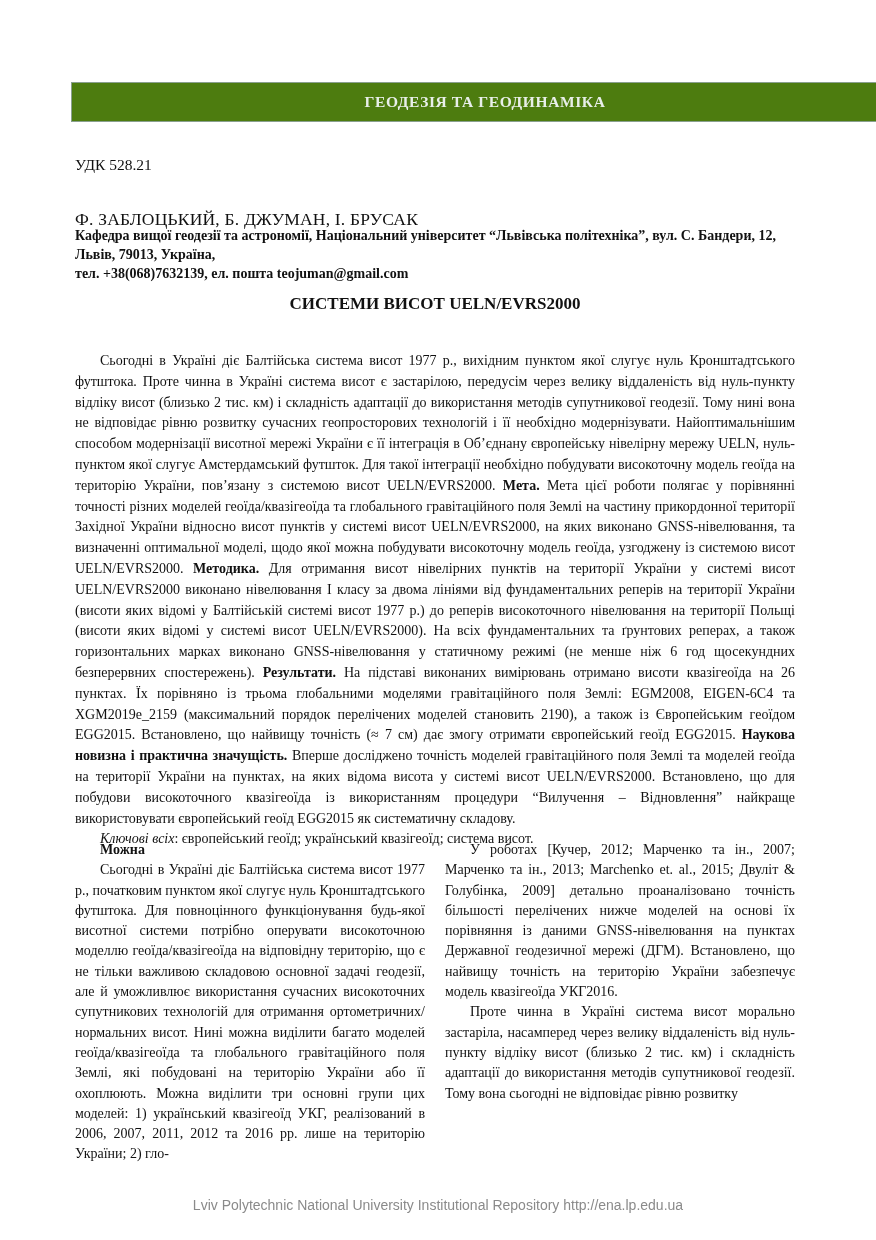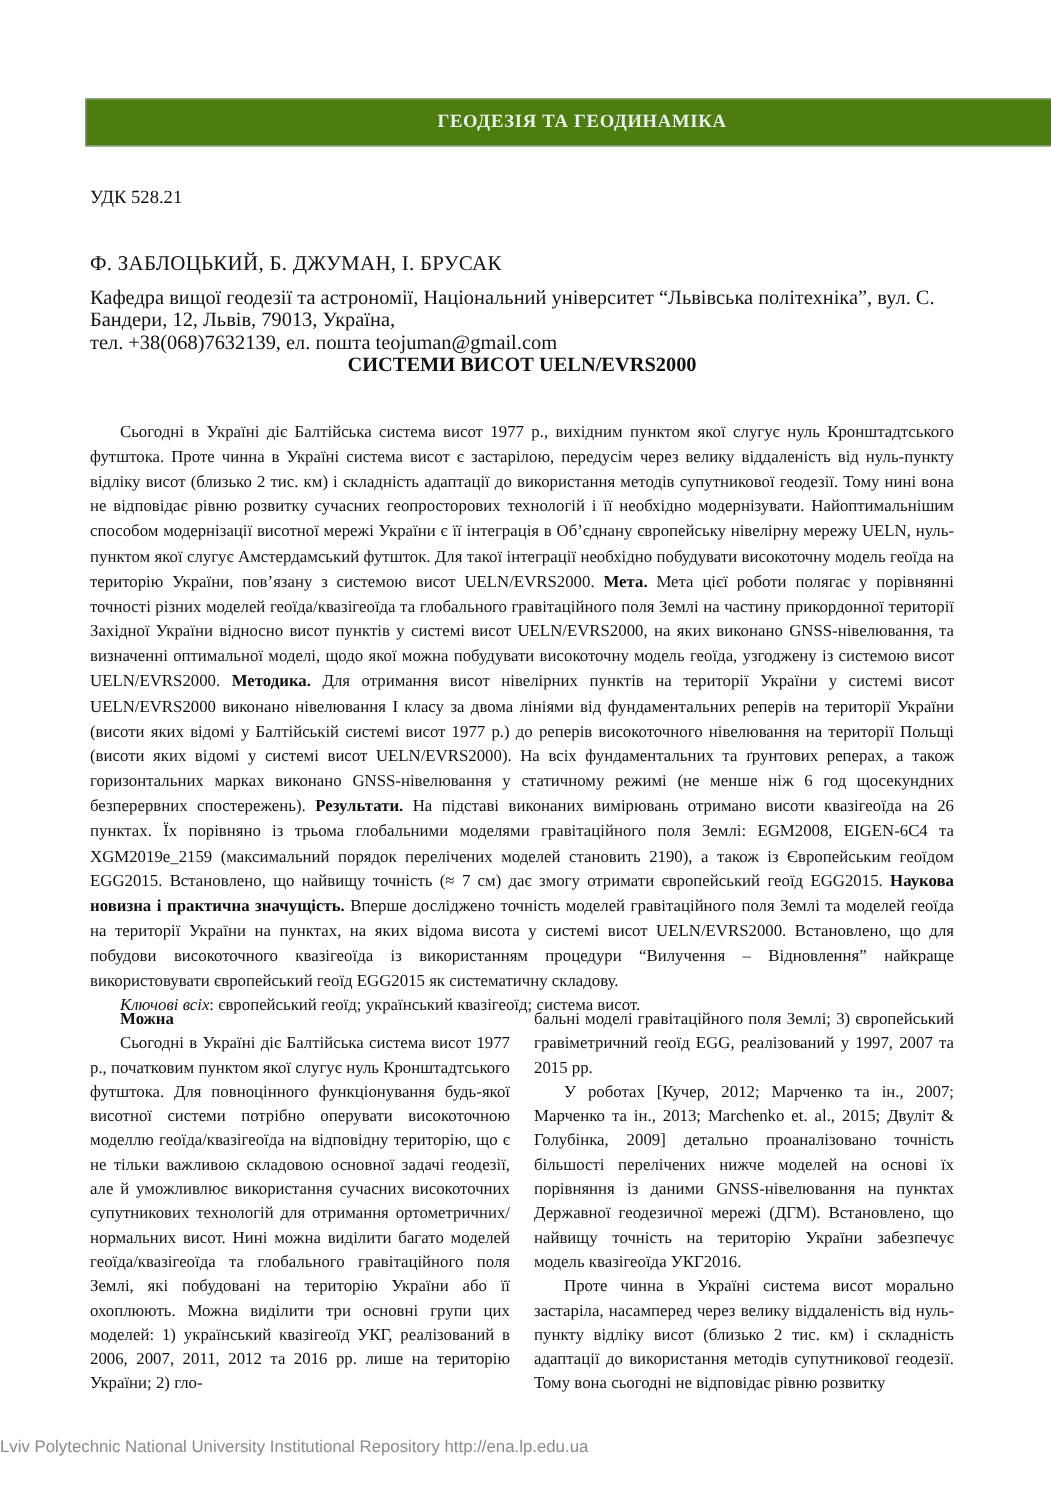--- a/index.html
+++ b/index.html
@@ -4,33 +4,33 @@
 <style>
   html, body { margin:0; padding:0; background:#ffffff; }
   body { width:876px; height:1240px; position:relative; overflow:hidden;
          font-family:"Liberation Serif", serif; color:#111; }
   .header-bar { position:absolute; left:71px; top:82px; width:828px; height:40px;
                 background:#4d7c0f; border:1px solid #8aa08f; box-sizing:border-box;
                 display:flex; align-items:center; justify-content:center; }
   .header-bar span { color:#e8efe9; font-weight:bold; font-size:15.5px; letter-spacing:0.6px; }
   .udk { position:absolute; left:75px; top:156px; font-size:15.5px; }
   .authors { position:absolute; left:75px; top:209px; font-size:17.5px; letter-spacing:0.2px; }
-  .affil { position:absolute; left:75px; top:238px; width:725px; font-size:17px; line-height:19px; }
+  .affil { position:absolute; left:75px; top:226px; width:725px; font-size:14px; line-height:19px;font-weight:bold; }
   .title { position:absolute; left:75px; top:292px; width:720px; text-align:center;
            font-weight:bold; font-size:17px; line-height:23px; }
   .abstract { position:absolute; left:75px; top:351px; width:720px; font-size:14px;
               line-height:20.8px; text-align:justify; }
   .abstract p { margin:0; text-indent:25px; }
   .abstract .kw { margin:0; text-indent:25px; }
   .col { position:absolute; top:840px; width:350px; font-size:14px; line-height:20.3px; text-align:justify; }
   .col p { margin:0; text-indent:25px; }
   .col-left { left:75px; }
   .col-right { left:445px; }
   .section-h { font-weight:bold; text-indent:25px; margin:0; }
-  .footer { position:absolute; left:0; width:876px; top:1197px; text-align:left;
+  .footer { position:absolute; left:0; width:876px; top:1197px; text-align:center;
             font-family:"Liberation Sans", sans-serif; font-size:14px; color:#8a8a8a; }
   b { font-weight:bold; }
 </style>
 </head>
 <body>
 
 <div class="header-bar">
   <span>ГЕОДЕЗІЯ ТА ГЕОДИНАМІКА</span>
 </div>
 
@@ -51,18 +51,17 @@
   <p><span>Сьогодні в Україні діє Балтійська система висот 1977 р., вихідним пунктом якої слугує нуль Кронштадтського футштока. Проте чинна в Україні система висот є застарілою, передусім через велику віддаленість від нуль-пункту відліку висот (близько 2 тис. км) і складність адаптації до використання методів супутникової геодезії. Тому нині вона не відповідає рівню розвитку сучасних геопросторових технологій і її необхідно модернізувати. Найоптимальнішим способом модернізації висотної мережі України є її інтеграція в Об’єднану європейську нівелірну мережу UELN, нуль-пунктом якої слугує Амстердамський футшток. Для такої інтеграції необхідно побудувати високоточну модель геоїда на територію України, пов’язану з системою висот UELN/EVRS2000. </span><b>Мета.</b><span>  Мета цієї роботи полягає у порівнянні точності різних моделей геоїда/квазігеоїда та глобального гравітаційного поля Землі на частину прикордонної території Західної України відносно висот пунктів у системі висот UELN/EVRS2000, на яких виконано GNSS-нівелювання, та визначенні оптимальної моделі, щодо якої можна побудувати високоточну модель геоїда, узгоджену із системою висот UELN/EVRS2000. </span><b>Методика.</b><span> Для отримання висот нівелірних пунктів на території України у системі висот UELN/EVRS2000 виконано нівелювання І класу за двома лініями від фундаментальних реперів на території України (висоти яких відомі у Балтійській системі висот 1977 р.) до реперів високоточного нівелювання на території Польщі (висоти яких відомі у системі висот UELN/EVRS2000). На всіх фундаментальних та ґрунтових реперах, а також горизонтальних марках виконано GNSS-нівелювання у статичному режимі (не менше ніж 6 год щосекундних безперервних спостережень). </span><b>Результати.</b><span> На підставі виконаних вимірювань отримано висоти квазігеоїда на 26 пунктах. Їх порівняно із трьома глобальними моделями гравітаційного поля Землі: EGM2008, EIGEN-6C4 та XGM2019e_2159 (максимальний порядок перелічених моделей становить 2190), а також із Європейським геоїдом EGG2015. Встановлено, що найвищу точність (≈ 7 см) дає змогу отримати європейський геоїд EGG2015. </span><b>Наукова новизна і практична значущість.</b><span> Вперше досліджено точність моделей гравітаційного поля Землі та моделей геоїда на території України на пунктах, на яких відома висота у системі висот UELN/EVRS2000. Встановлено, що для побудови високоточного квазігеоїда із використанням процедури “Вилучення – Відновлення” найкраще використовувати європейський геоїд EGG2015 як систематичну складову.</span></p>
   <p class="kw"><i>Ключові всіх</i><span>: європейський геоїд; український квазігеоїд; система висот.</span></p>
 </div>
 
 <div class="col col-left">
   <p class="section-h">Можна</p>
   <p>Сьогодні в Україні діє Балтійська система висот 1977 р., початковим пунктом якої слугує нуль Кронштадтського футштока. Для повноцінного функціонування будь-якої висотної системи потрібно оперувати високоточною моделлю геоїда/квазігеоїда на відповідну територію, що є не тільки важливою складовою основної задачі геодезії, але й уможливлює використання сучасних високоточних супутникових технологій для отримання ортометричних/нормальних висот. Нині можна виділити багато моделей геоїда/квазігеоїда та глобального гравітаційного поля Землі, які побудовані на територію України або її охоплюють. Можна виділити три основні групи цих моделей: 1) український квазігеоїд УКГ, реалізований в 2006, 2007, 2011, 2012 та 2016 рр. лише на територію України; 2) гло-</p>
 </div>
 
 <div class="col col-right">
-  <p style="text-indent:0">бальні моделі гравітаційного поля Землі; 3) європейський гравіметричний геоїд EGG, реалізований у 1997, 2007 та 2015 рр.</p>
   <p>У роботах [Кучер, 2012; Марченко та ін., 2007; Марченко та ін., 2013; Marchenko et. al., 2015; Двуліт &amp; Голубінка, 2009] детально проаналізовано точність більшості перелічених нижче моделей на основі їх порівняння із даними GNSS-нівелювання на пунктах Державної геодезичної мережі (ДГМ). Встановлено, що найвищу точність на територію України забезпечує модель квазігеоїда УКГ2016.</p>
   <p>Проте чинна в Україні система висот морально застаріла, насамперед через велику віддаленість від нуль-пункту відліку висот (близько 2 тис. км) і складність адаптації до використання методів супутникової геодезії. Тому вона сьогодні не відповідає рівню розвитку</p>
 </div>
 
 <div class="footer">Lviv Polytechnic National University Institutional Repository http://ena.lp.edu.ua</div>
 
 </body></html>

